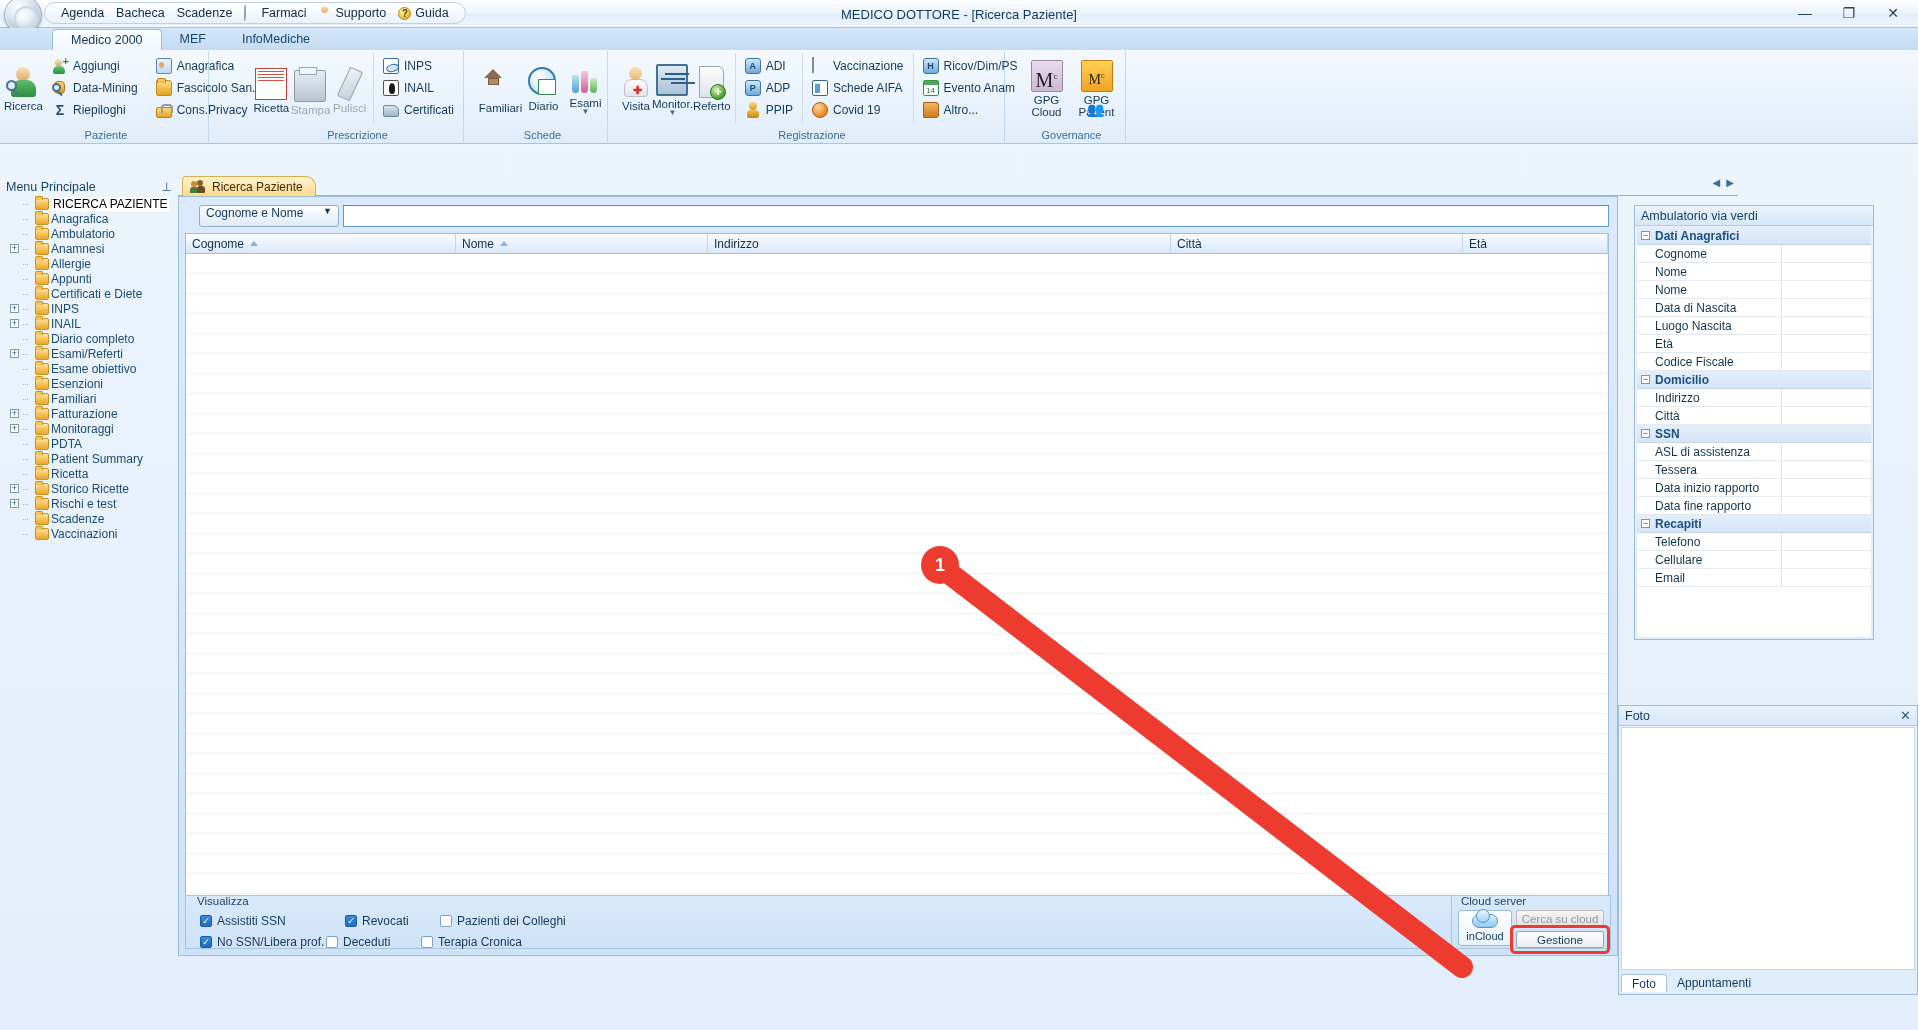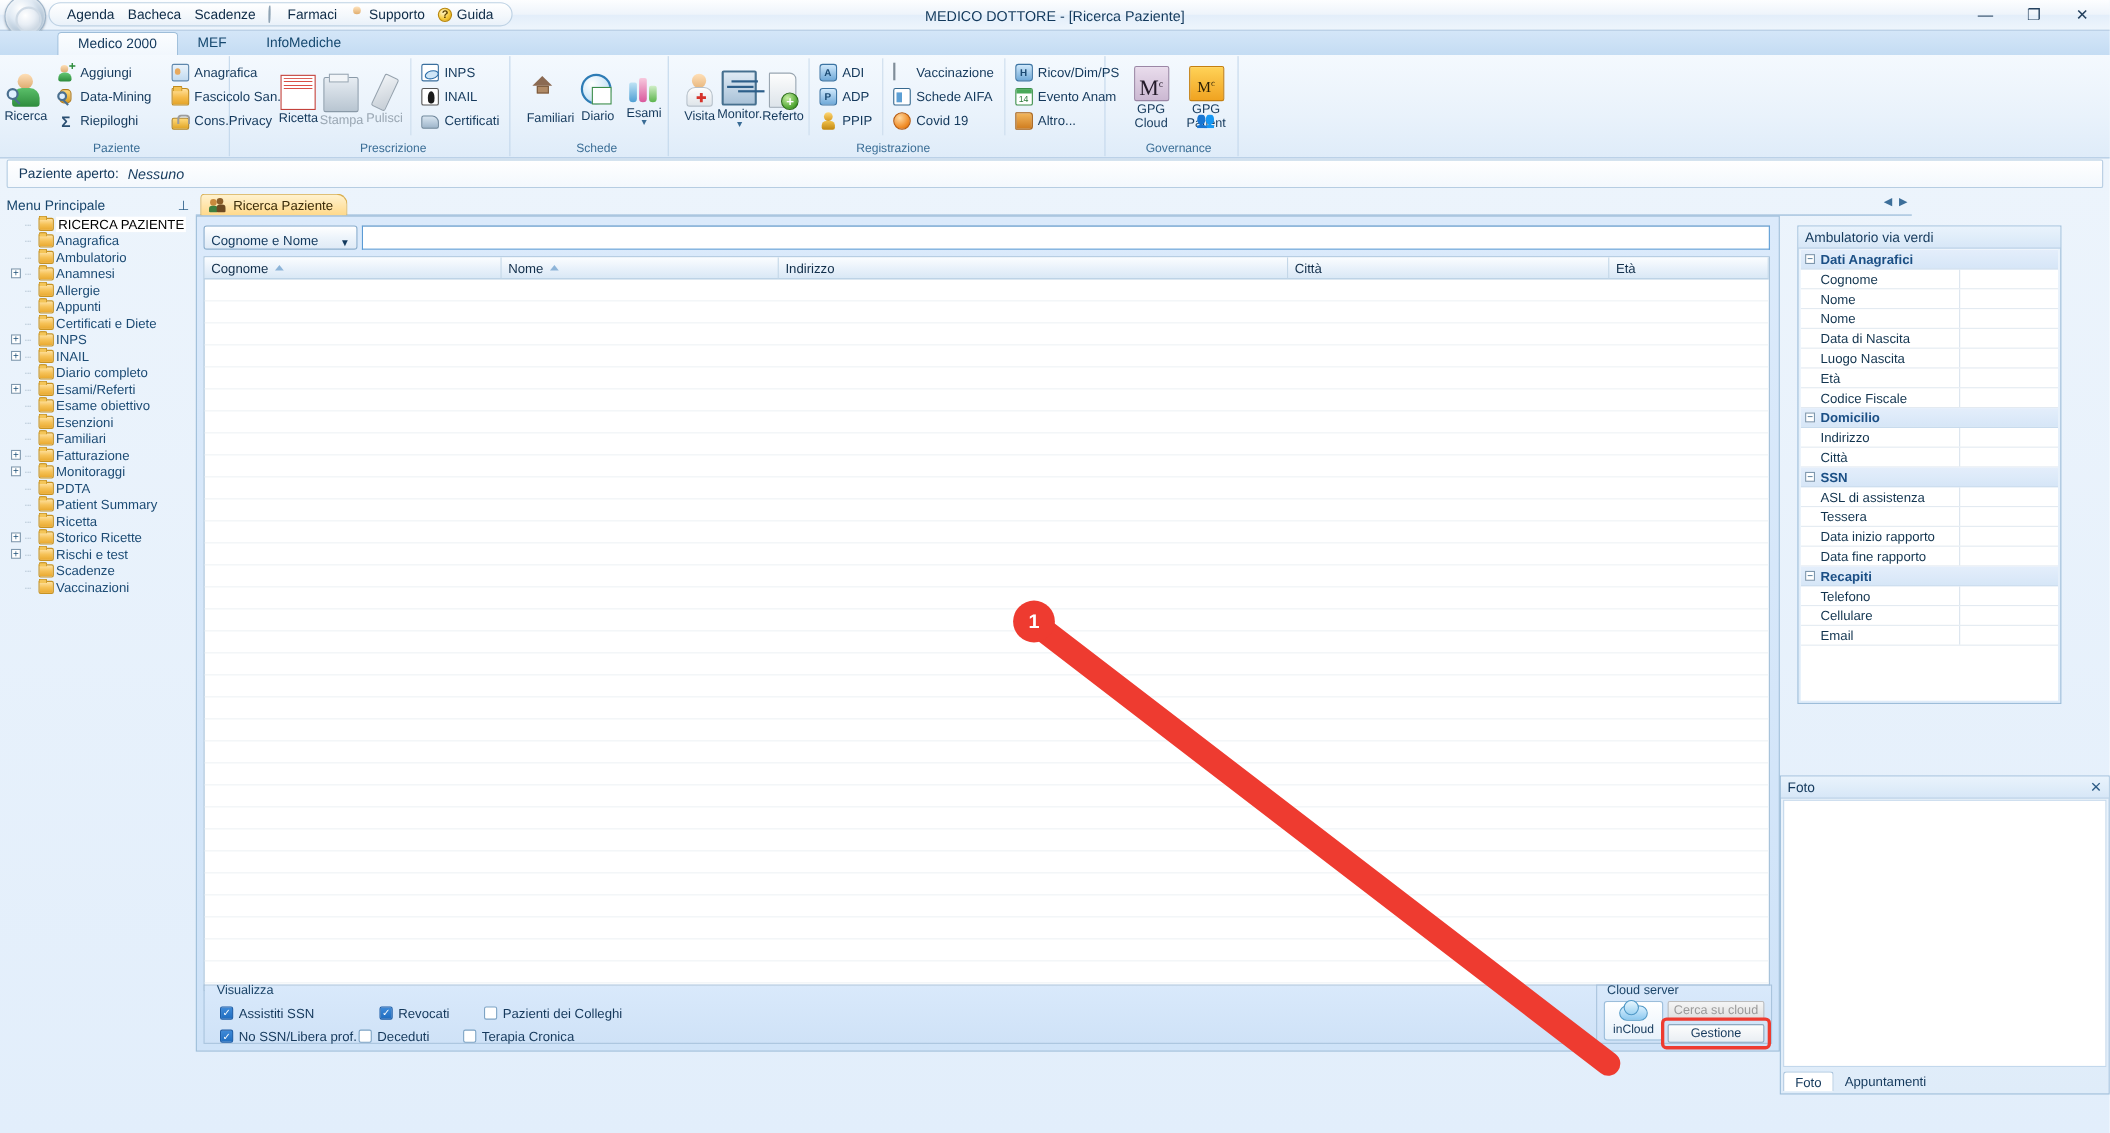--- a/index.html
+++ b/index.html
@@ -237,24 +237,24 @@
   .tabnav { position: absolute; right: 4px; top: 3px; display:flex; gap:6px; color:#3d6f9a; font-size:10px;}
 
   
   .center {
     position: absolute; top: 196px; left: 178px; width: 1440px; height: 760px;
     background: linear-gradient(180deg,#dbeafb 0%,#cfe3f8 100%);
     border: 1px solid #9dbdd9;
   }
   .searchrow { position: absolute; top: 8px; left: 6px; right: 8px; height: 24px; display:flex; gap:0; }
   .searchdd {
-    width: 140px; height: 22px; display:flex; align-items:flex-end; justify-content:space-between;
+    width: 140px; height: 22px; display:flex; align-items:flex-start; justify-content:space-between;
     padding: 0 6px; font-size: 12px; color:#13395d;
     background: linear-gradient(180deg,#ffffff 0%,#edf4fb 50%,#dfeaf6 100%);
-    border: 1px solid #8fb0cd; border-radius: 3px; cursor: default;
+    border: 1px solid #8fb0cd; border-radius: 3px; cursor: default; margin-left: 14px;
   }
   .searchdd .ar { font-size: 9px; }
   .searchinput {
     flex: 1; height: 22px; margin-left: 4px; background: #ffffff;
     border: 1px solid #5b9bd5; border-top-color:#4a8ac4; outline: none;
     font-family: "Liberation Sans", sans-serif; font-size: 12px; color:#14395c; padding: 0 5px;
   }
   .grid {
     position: absolute; top: 36px; left: 6px; width: 1424px; height: 668px;
     background: #ffffff; border: 1px solid #9fbdd8;
@@ -616,24 +616,20 @@
         <div class="bigbtn" style="width:50px;">
           <span class="ico lg gpgp">M<sup style="font-size:8px;">c</sup>👥</span>
           <span class="lbl" style="line-height:12px;">GPG</span>
           <span class="lbl" style="margin-top:0;line-height:12px;">Patient</span>
         </div>
       </div>
       <div class="rgroup-title">Governance</div>
     </div>
   </div>
 
-  <div class="patbar">
-    <span class="k">Paziente aperto:</span>
-    <span class="v">Nessuno</span>
-  </div>
 
   <div class="leftpanel">
     <div class="leftheader">
       <span>Menu Principale</span>
       <span class="pin">⊥</span>
     </div>
     <div class="tree" id="tree">
         <div class="tnode selected">
           <span class="exp none"></span>
           <span class="dots">···</span>

